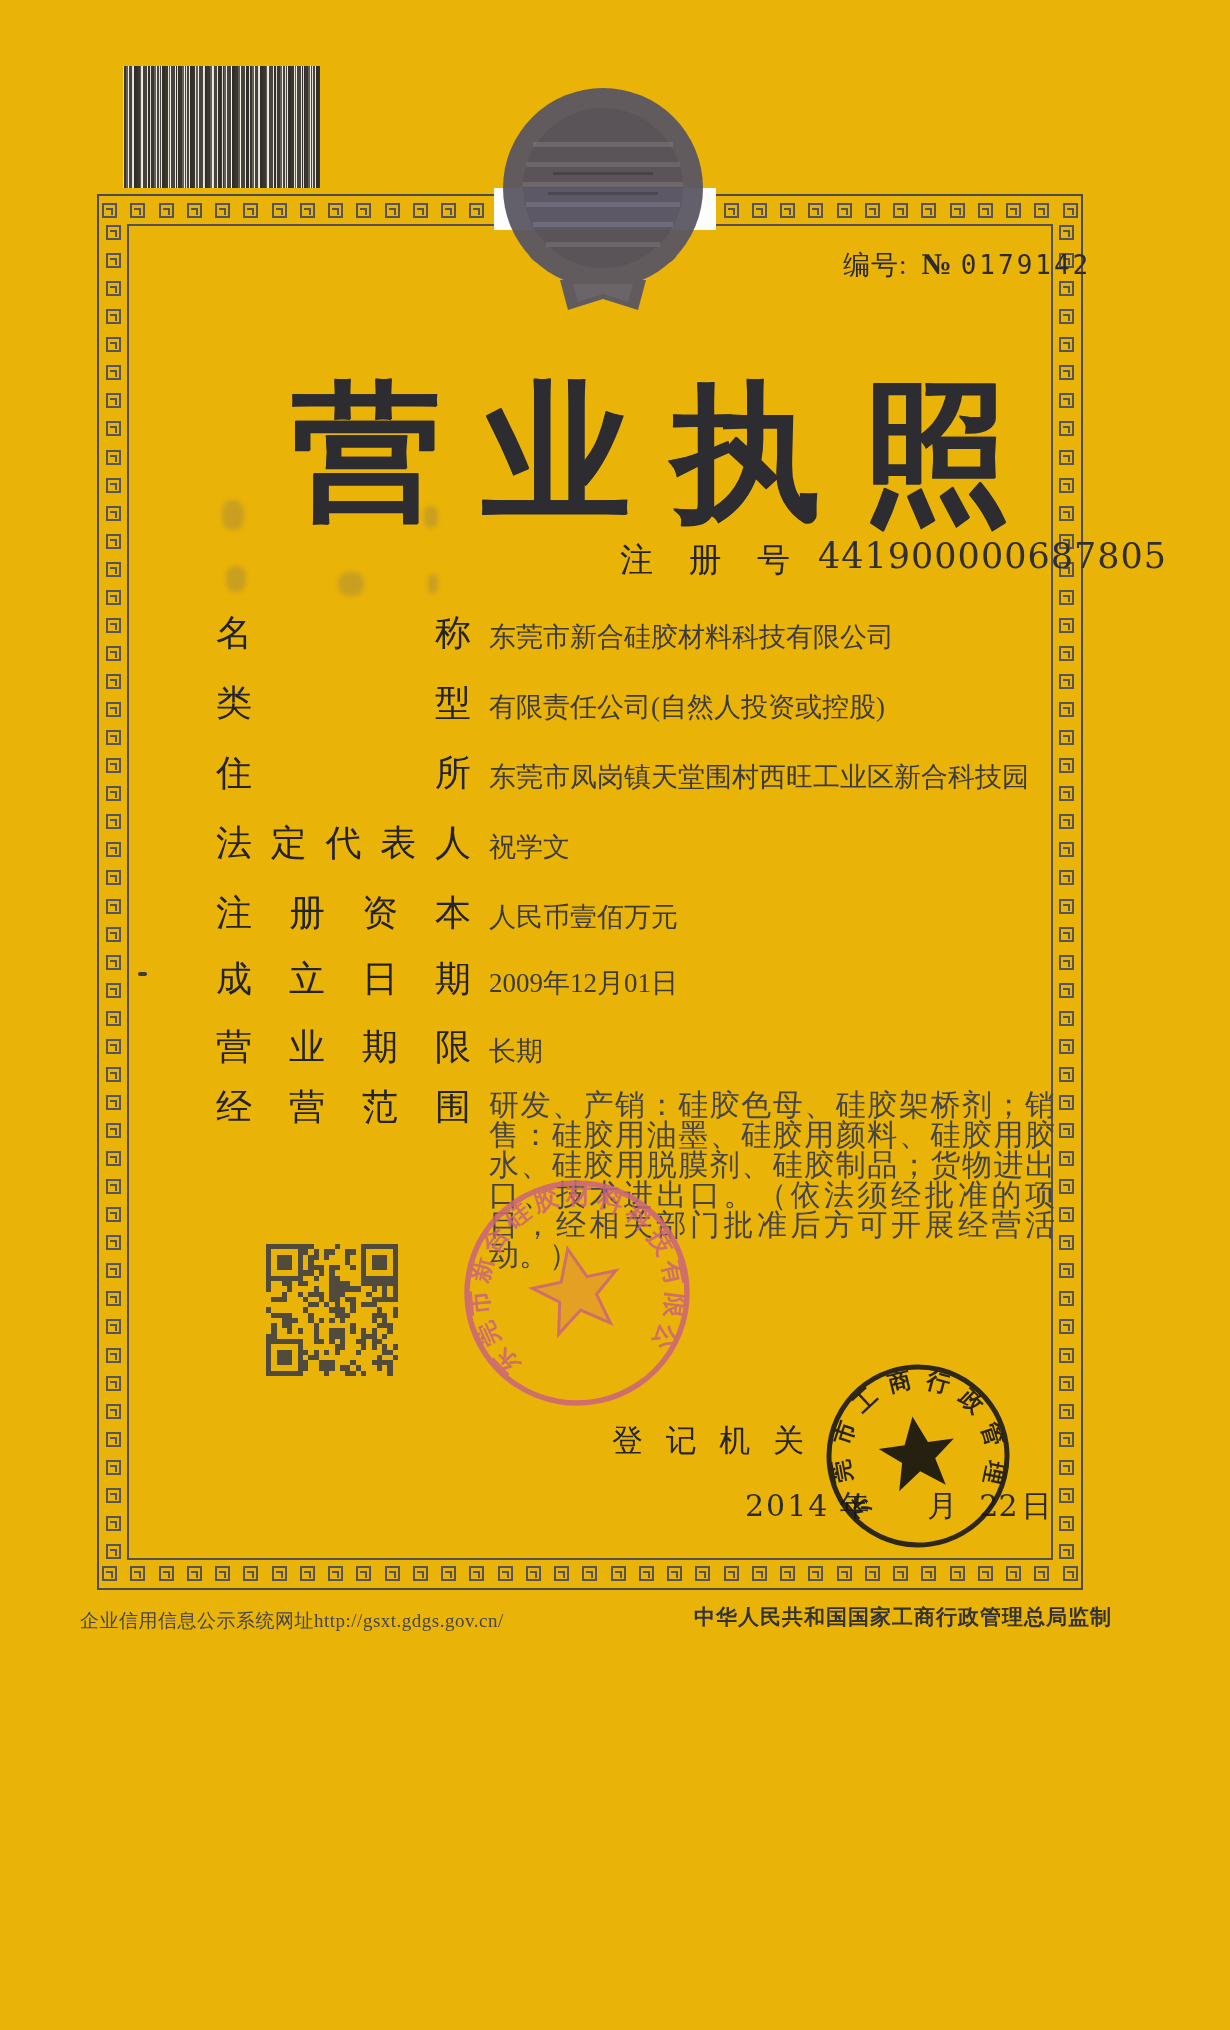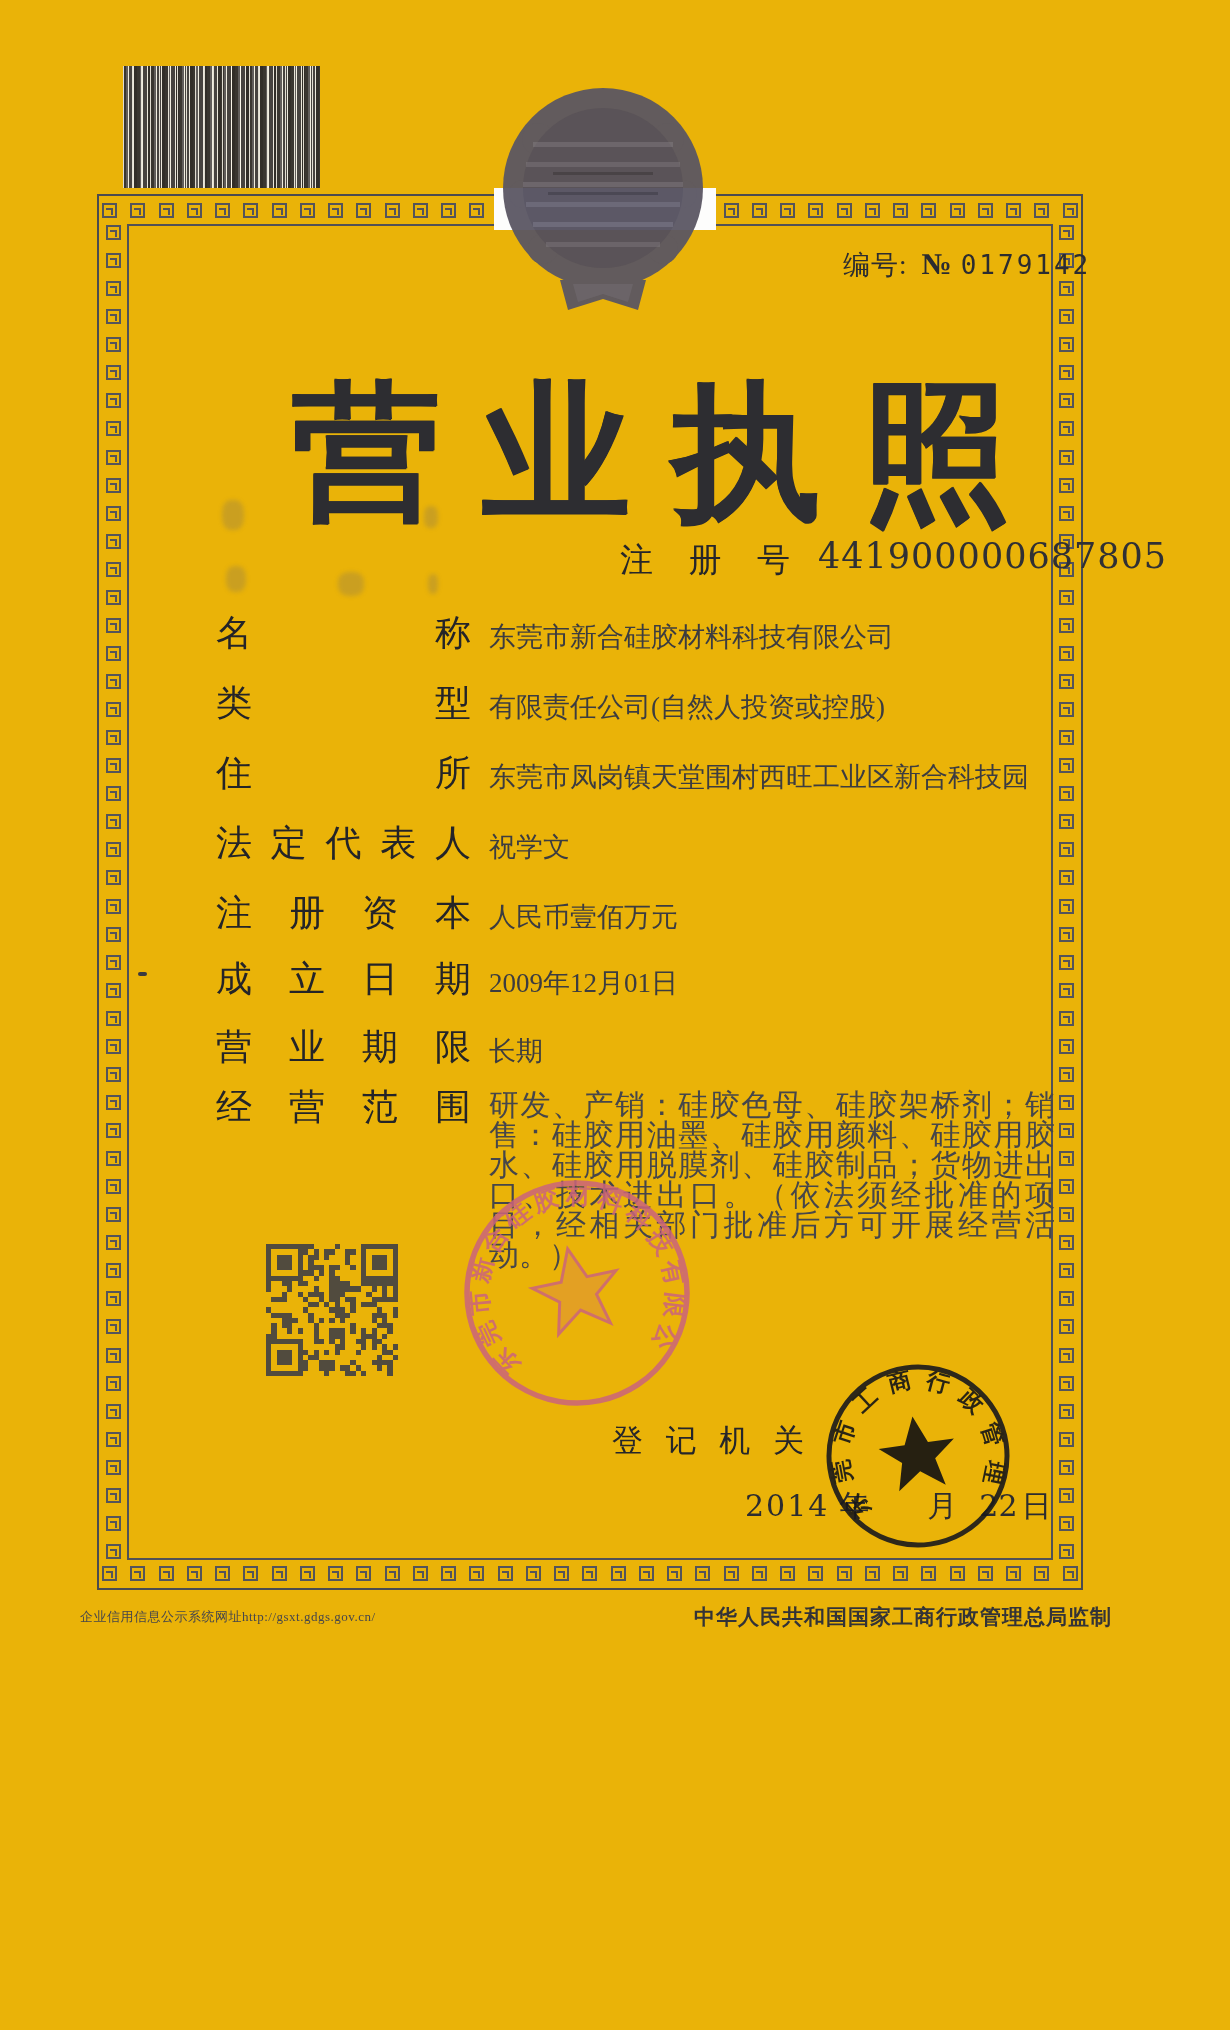--- a/index.html
+++ b/index.html
@@ -70,21 +70,21 @@
   
   .company-seal { position:absolute; left:458px; top:1174px; z-index:5; opacity:.85; }
   .registrar-seal { position:absolute; left:822px; top:1360px; z-index:5; opacity:.9; }
 
   
   .qr { position:absolute; left:266px; top:1244px; width:132px; height:132px;
     display:grid; grid-template-columns:repeat(25,1fr); grid-template-rows:repeat(25,1fr); opacity:.88; }
   .qr .q { background:#3d3d46; }
 
   
-  .footer-left { position:absolute; left:80px; top:1608px; font-size:13px; color:#46464c; letter-spacing:.5px; }
+  .footer-left { position:absolute; left:80px; top:1608px; font-size:19px; color:#46464c; letter-spacing:.5px; }
   .footer-right { position:absolute; left:694px; top:1603px; font-size:21px; font-weight:600; color:#333337; letter-spacing:1px; }
 
   
   .smudge { position:absolute; background:rgba(90,92,120,.22); filter:blur(2px); border-radius:40%; }
   .sm-1 { left:222px; top:500px; width:22px; height:30px; }
   .sm-2 { left:424px; top:506px; width:14px; height:22px; }
   .sm-3 { left:226px; top:566px; width:20px; height:26px; }
   .sm-4 { left:338px; top:572px; width:26px; height:24px; }
   .sm-5 { left:428px; top:574px; width:10px; height:20px; }
 </style>

